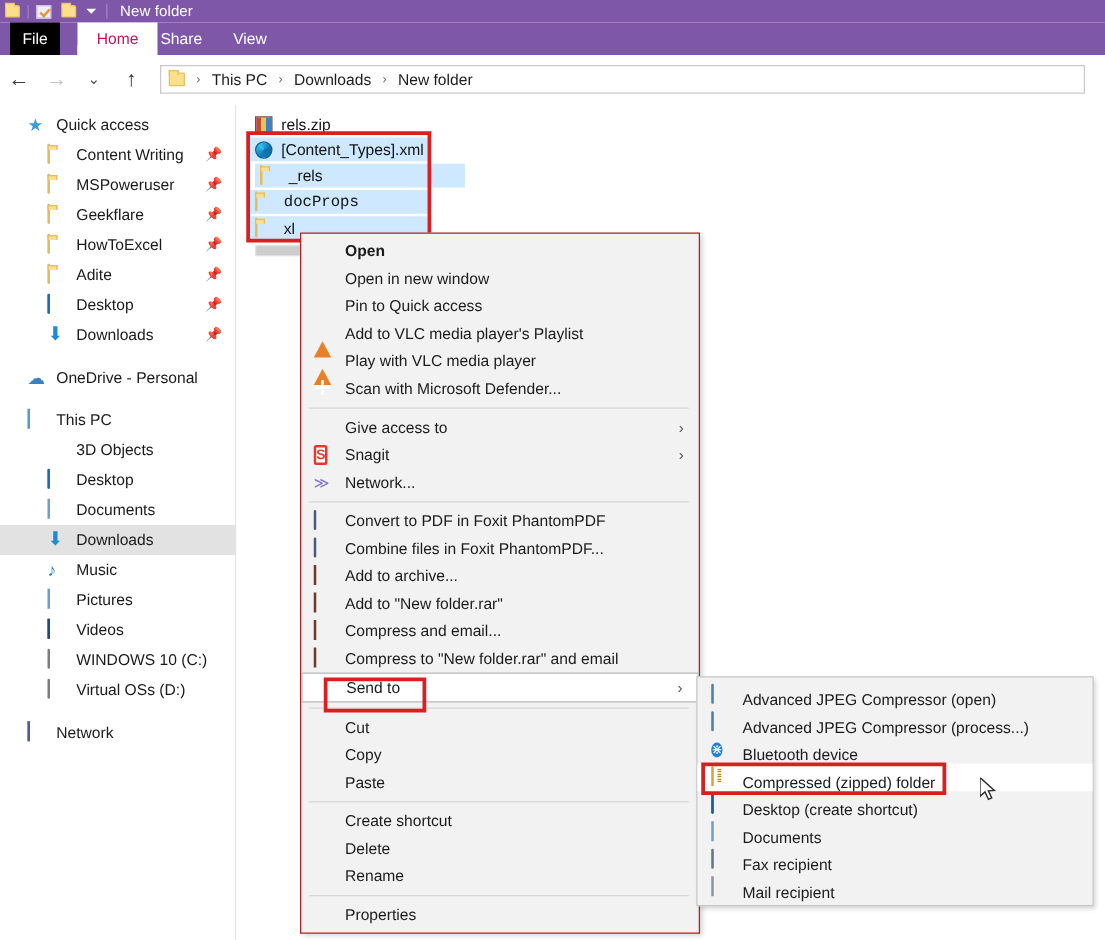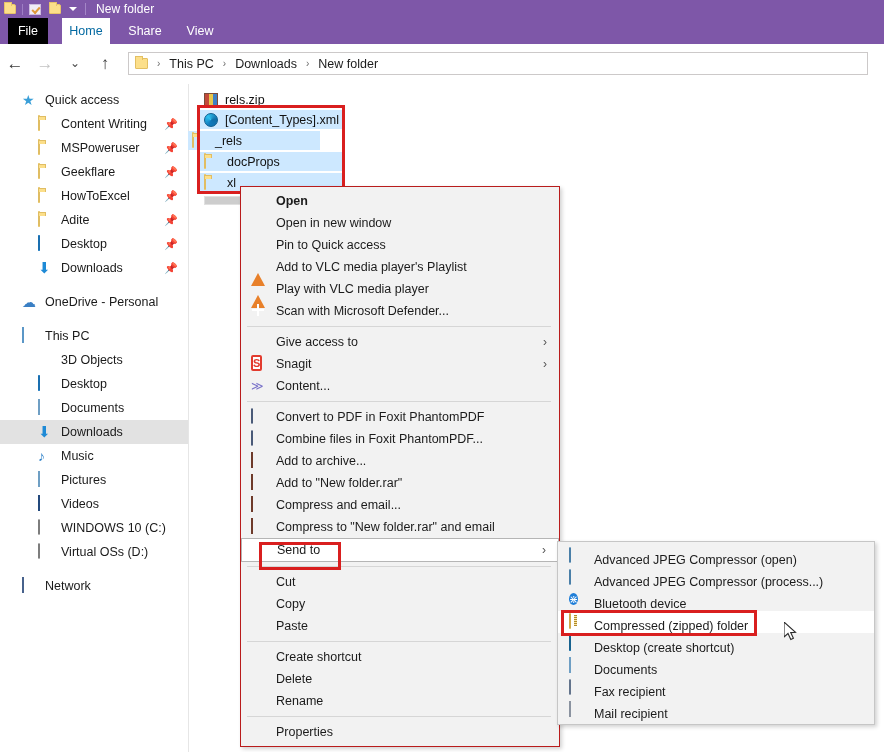--- a/index.html
+++ b/index.html
@@ -48,21 +48,21 @@
   
   .ribbon {
     position:absolute; left:0; top:18px; width:884px; height:26px;
     background:#7e57a8;
   }
   .tab {
     position:absolute; top:0; height:26px; display:flex; align-items:center;
     justify-content:center; font-size:12.5px; color:#ffffff; cursor:default;
   }
   .tab.file { left:8px; width:40px; background:#000000; }
-  .tab.home { left:62px; width:48px; color:#0369a1; background:#ffffff; }
+  .tab.home { left:62px; width:64px; color:#be185d; background:#ffffff; }
   .tab.share{ left:122px; width:46px; }
   .tab.view { left:180px; width:40px; }
   .ribbon-white {
     position:absolute; left:62px; top:18px; width:48px; height:26px; background:#fff;
   }
 
   
   .addrbar {
     position:absolute; left:0; top:44px; width:884px; height:38px;
     background:#ffffff; display:flex; align-items:center;
@@ -368,25 +368,25 @@
   <div class="contentpane"></div>
 
   <div class="file-row" style="left:200px; top:90px; width:150px;">
     <span class="zip-ic"></span>
     <span class="file-name">rels.zip</span>
   </div>
   <div class="file-row selected" style="left:200px; top:110px; width:142px;">
     <span class="edge-ic"></span>
     <span class="file-name">[Content_Types].xml</span>
   </div>
-  <div class="file-row selected" style="left:188px; top:131px; width:132px;">
+  <div class="file-row selected" style="left:204px; top:131px; width:168px;">
     <span class="ic"><span class="ic-folder"></span></span>
     <span class="file-name">_rels</span>
   </div>
-  <div class="file-row selected" style="left:200px; top:152px; width:142px;">
+  <div class="file-row selected" style="left:200px; top:152px; width:142px;font-family:Liberation Mono, monospace;">
     <span class="ic"><span class="ic-folder"></span></span>
     <span class="file-name">docProps</span>
   </div>
   <div class="file-row selected" style="left:200px; top:173px; width:142px;">
     <span class="ic"><span class="ic-folder"></span></span>
     <span class="file-name">xl</span>
   </div>
 
   <div class="hscroll">
     <div class="hscroll-thumb"></div>
@@ -424,21 +424,21 @@
       <span>Give access to</span>
       <span class="mi-arrow">›</span>
       </div>
     <div class="mi">
       <span class="mi-icon"><span class="ic-snagit">S</span></span>
       <span>Snagit</span>
       <span class="mi-arrow">›</span>
       </div>
     <div class="mi">
       <span class="mi-icon ic-tera">≫</span>
-      <span>Content...</span>
+      <span>Network...</span>
       </div>
 
     <div class="msep"></div>
 
     <div class="mi">
       <span class="mi-icon"><span class="ic-foxit"></span></span>
       <span>Convert to PDF in Foxit PhantomPDF</span>
       </div>
     <div class="mi">
       <span class="mi-icon"><span class="ic-foxit"></span></span>

